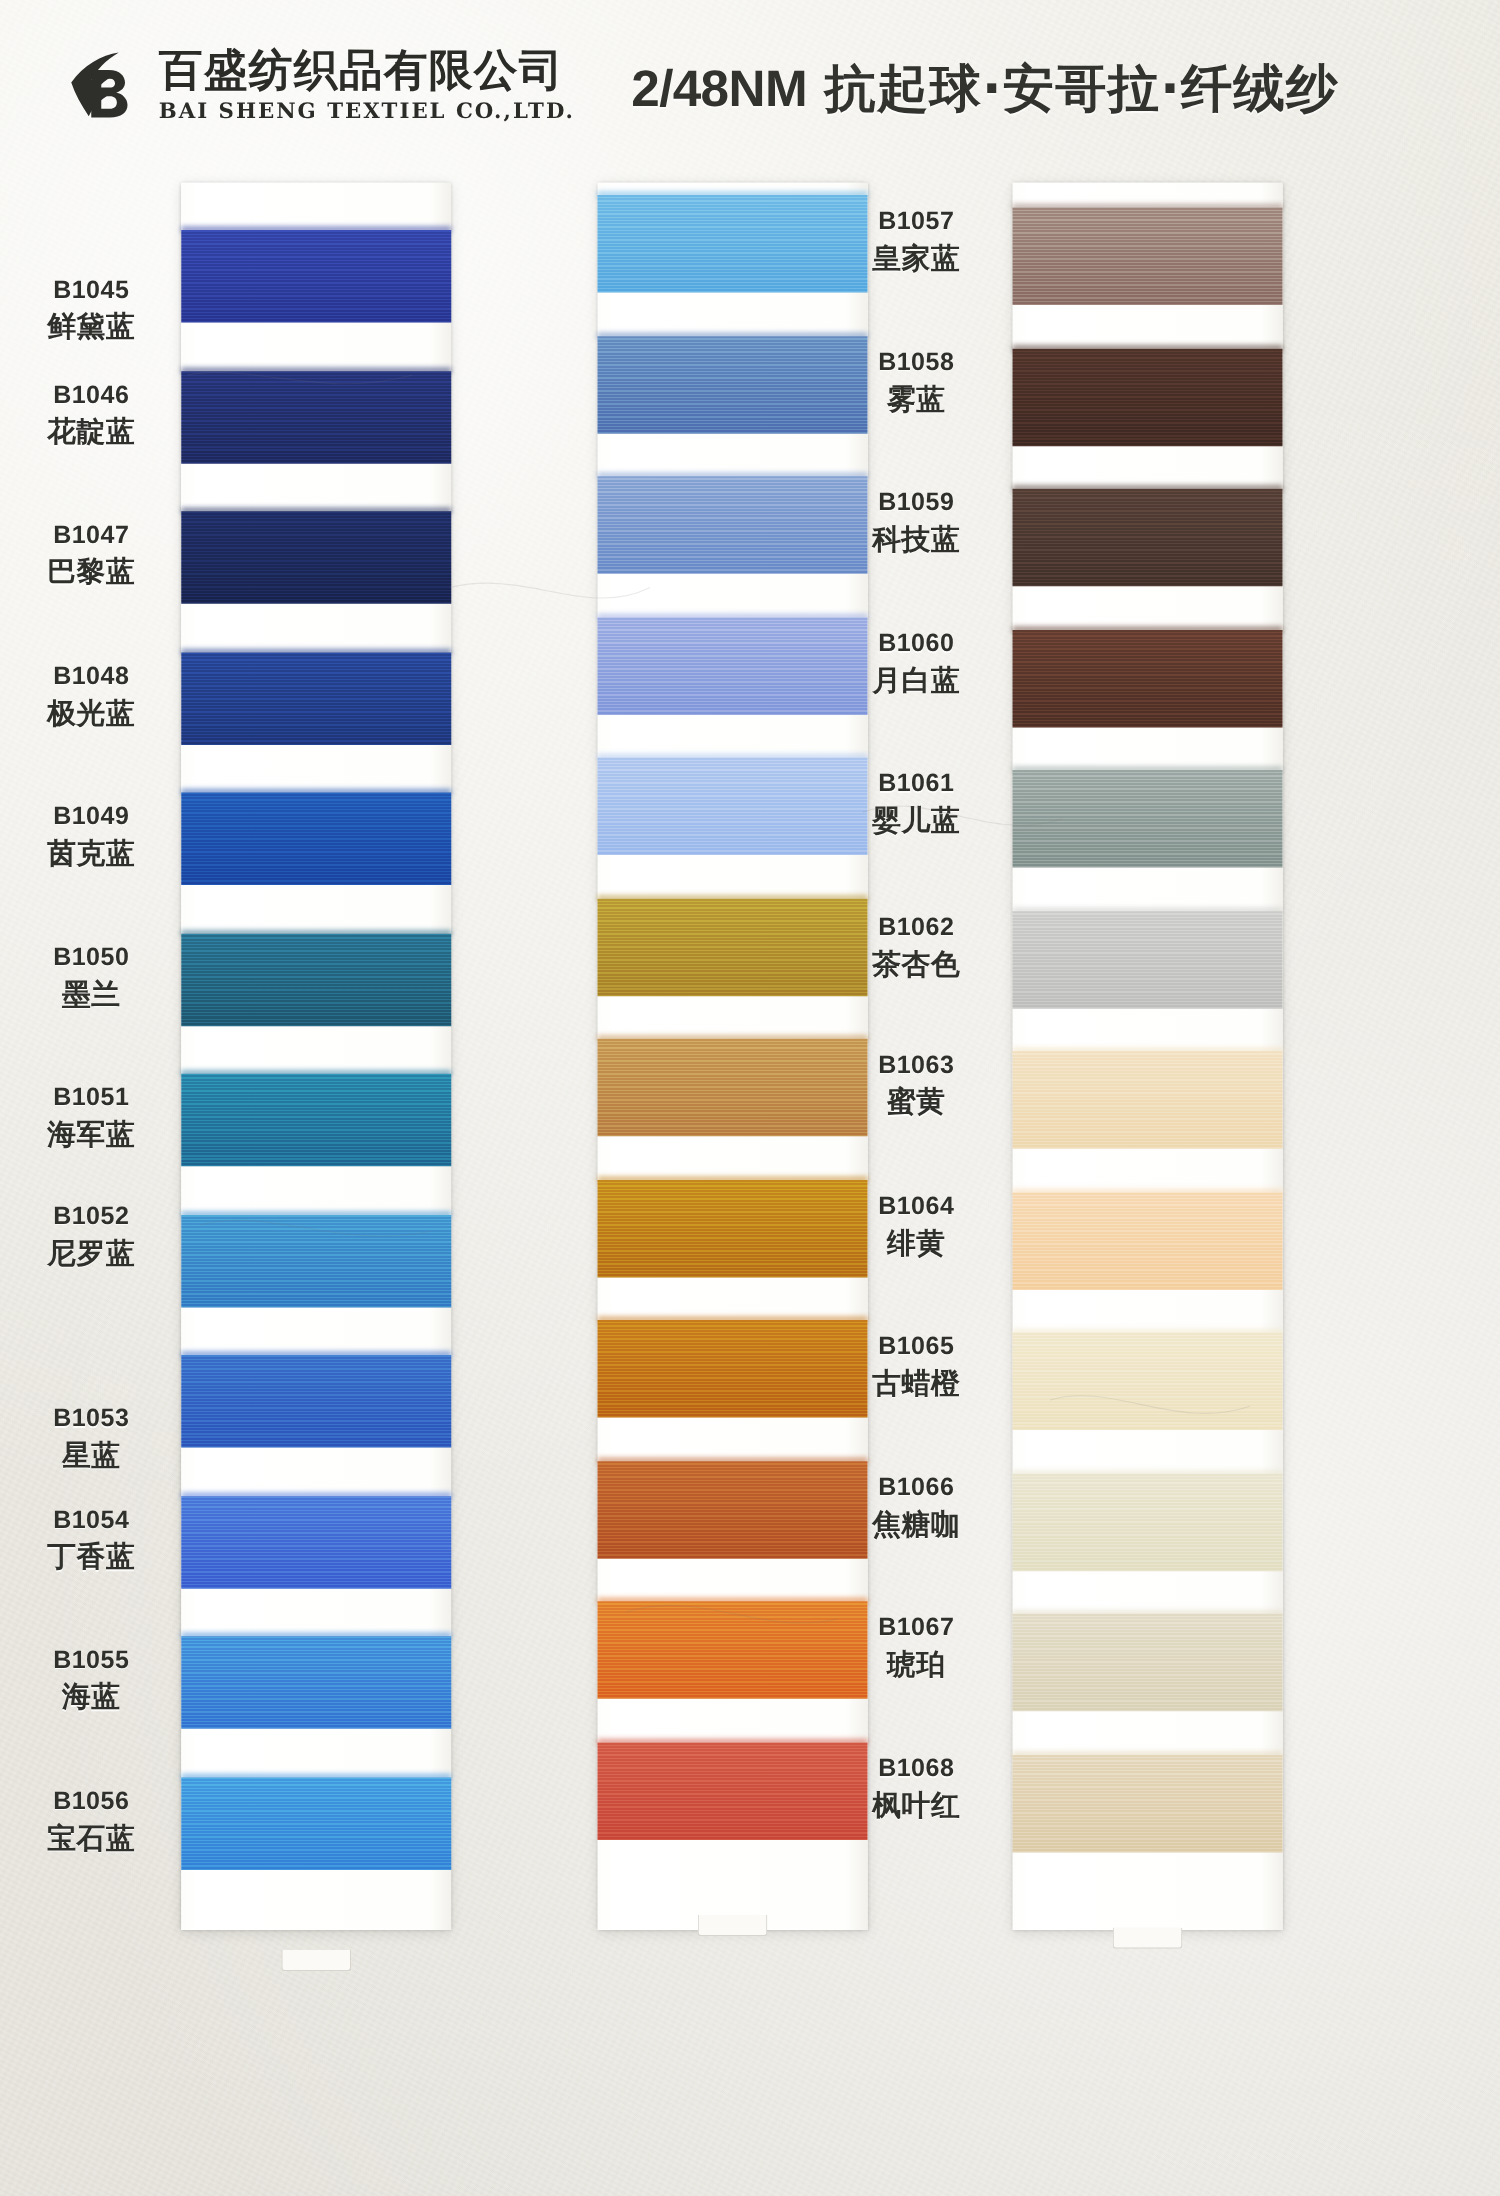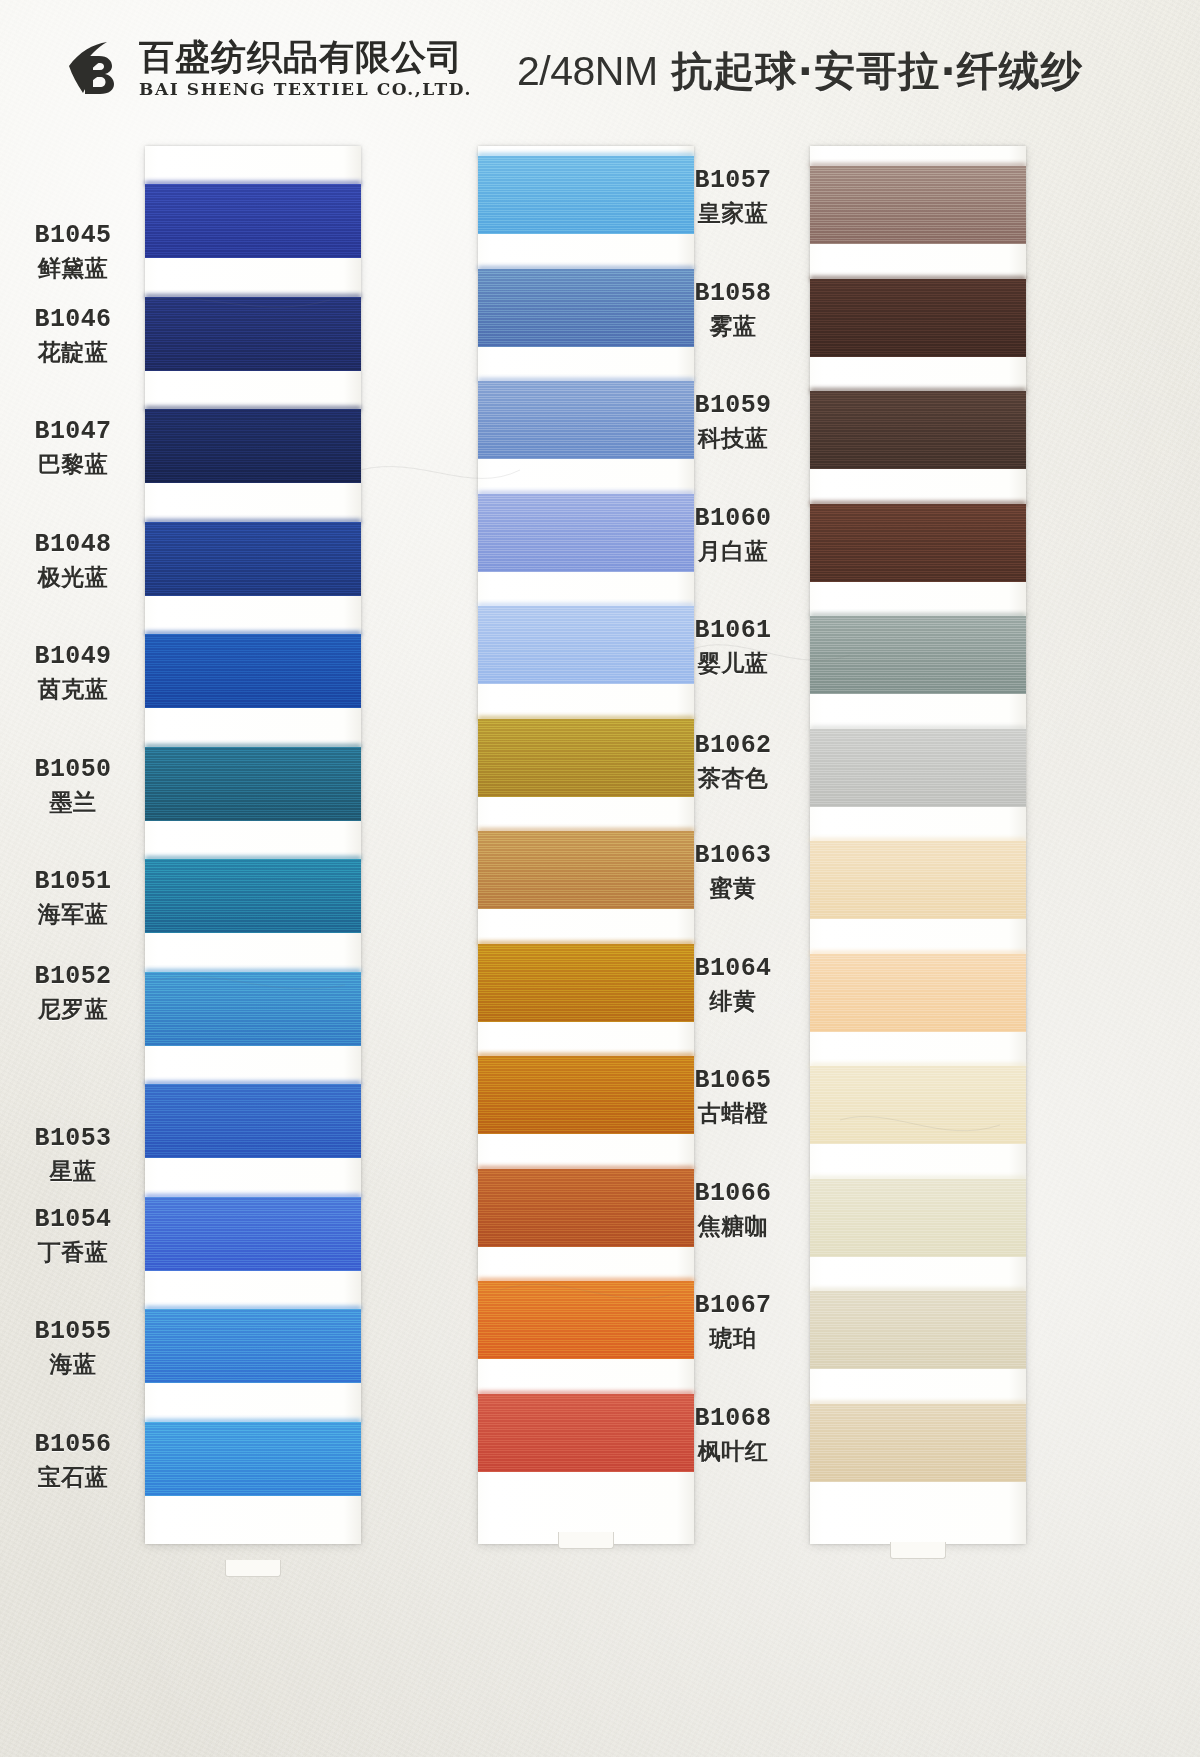--- a/index.html
+++ b/index.html
@@ -17,21 +17,21 @@
       radial-gradient(circle at 80% 70%, rgba(255,255,255,.6), rgba(255,255,255,0) 60%),
       repeating-linear-gradient(27deg, rgba(0,0,0,.014) 0 2px, rgba(255,255,255,.02) 2px 4px),
       repeating-linear-gradient(-64deg, rgba(0,0,0,.012) 0 3px, rgba(255,255,255,.02) 3px 6px),
       linear-gradient(160deg,#f2f1ea 0%,#eceae2 45%,#e6e4dc 100%);
     z-index:0;
   }
   .page{position:absolute;inset:0;z-index:2;}
 
   
   .header{
-    position:absolute;left:12px;top:0;width:1044px;height:128px;
+    position:absolute;left:0;top:0;width:1044px;height:128px;
   }
   .logo-wrap{
     position:absolute;left:55px;top:36px;
     display:flex;align-items:flex-end;gap:10px;
   }
   .logo-mark{width:62px;height:62px;position:relative;flex:0 0 auto;}
   .company{display:flex;flex-direction:column;line-height:1;}
   .company-cn{
     font-family:"DejaVu Serif","Liberation Serif",serif;
     font-weight:bold;font-size:35px;letter-spacing:1px;color:#2b2b28;
@@ -42,21 +42,21 @@
     font-weight:bold;font-size:17px;letter-spacing:1.6px;color:#2b2b28;
     margin-top:7px;
   }
   .headline{
     position:absolute;left:505px;top:44px;
     font-family:"DejaVu Sans","Liberation Sans",sans-serif;
     font-weight:bold;font-size:41px;letter-spacing:.5px;color:#32322f;
     white-space:nowrap;
     text-shadow:0 1px 1px rgba(255,255,255,.75);
   }
-  .headline .nm{font-family:"Liberation Sans",sans-serif;font-weight:normal;letter-spacing:-0.5px;}
+  .headline .nm{font-family:"Liberation Sans",sans-serif;font-weight:bold;letter-spacing:-0.5px;}
   .headline .cn{margin-left:14px;letter-spacing:1px;}
 
   
   .col{position:absolute;top:146px;}
   .col-1{left:0;}
   .col-2{left:330px;}
   .col-3{left:660px;}
 
   .swatch-strip{
     position:absolute;top:0;width:216px;height:1398px;
@@ -88,22 +88,22 @@
   .col-1 .labels{left:8px;}
   .col-2 .labels{left:338px;}
   .col-3 .labels{left:668px;}
 
   .lbl{
     position:absolute;width:130px;text-align:center;
     color:#2f2f2c;line-height:1.16;
   }
   .lbl .code{
     display:block;
-    font-family:Liberation Mono, monospace;
-    font-weight:bold;font-size:25px;letter-spacing:.4px;
+    font-family:Liberation Sans, sans-serif;
+    font-weight:bold;font-size:20px;letter-spacing:.4px;
     text-shadow:0 1px 0 rgba(255,255,255,.8);
   }
   .lbl .name{
     display:block;margin-top:5px;
     font-family:"DejaVu Sans","Liberation Sans",sans-serif;
     font-weight:bold;font-size:23px;letter-spacing:.5px;
     text-shadow:0 1px 0 rgba(255,255,255,.8);
   }
   .strip-tab{
     position:absolute;left:50%;transform:translateX(-50%);

